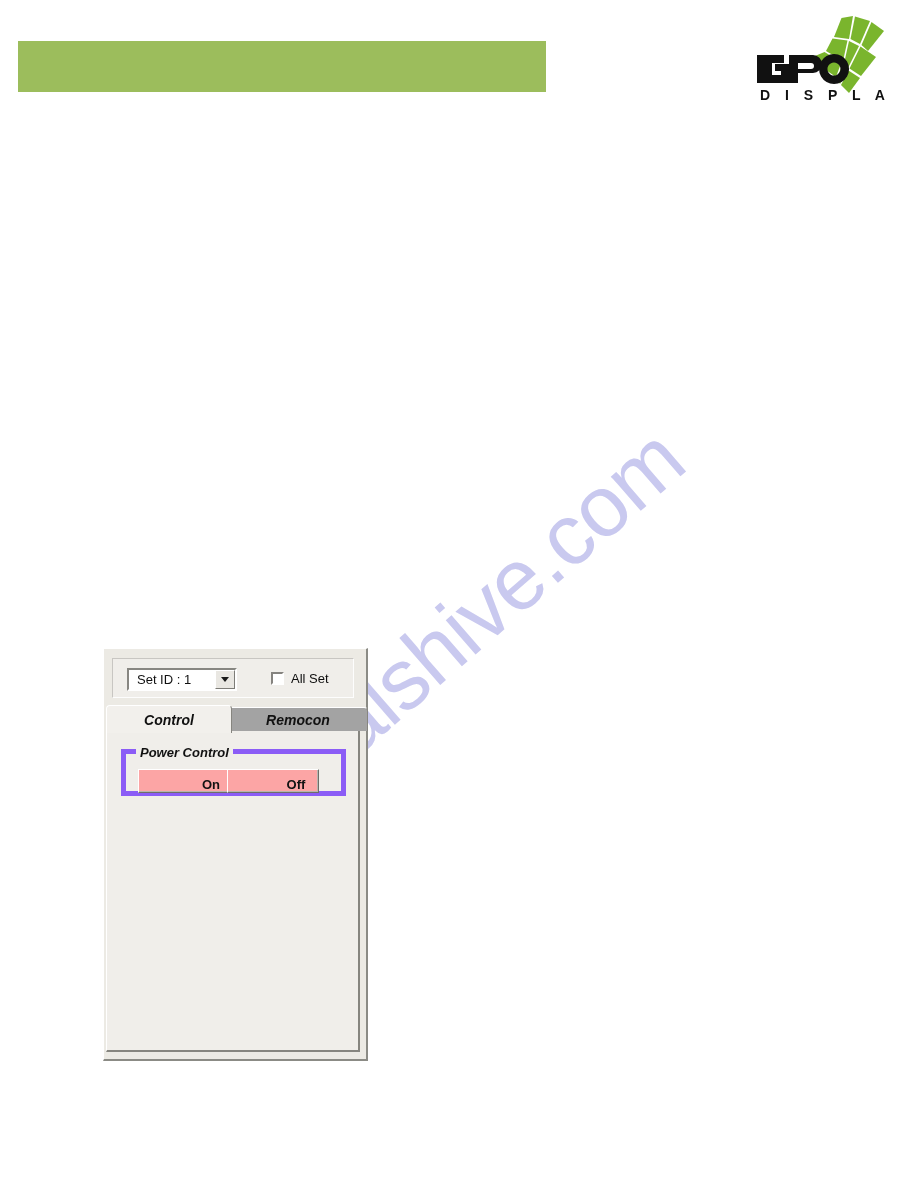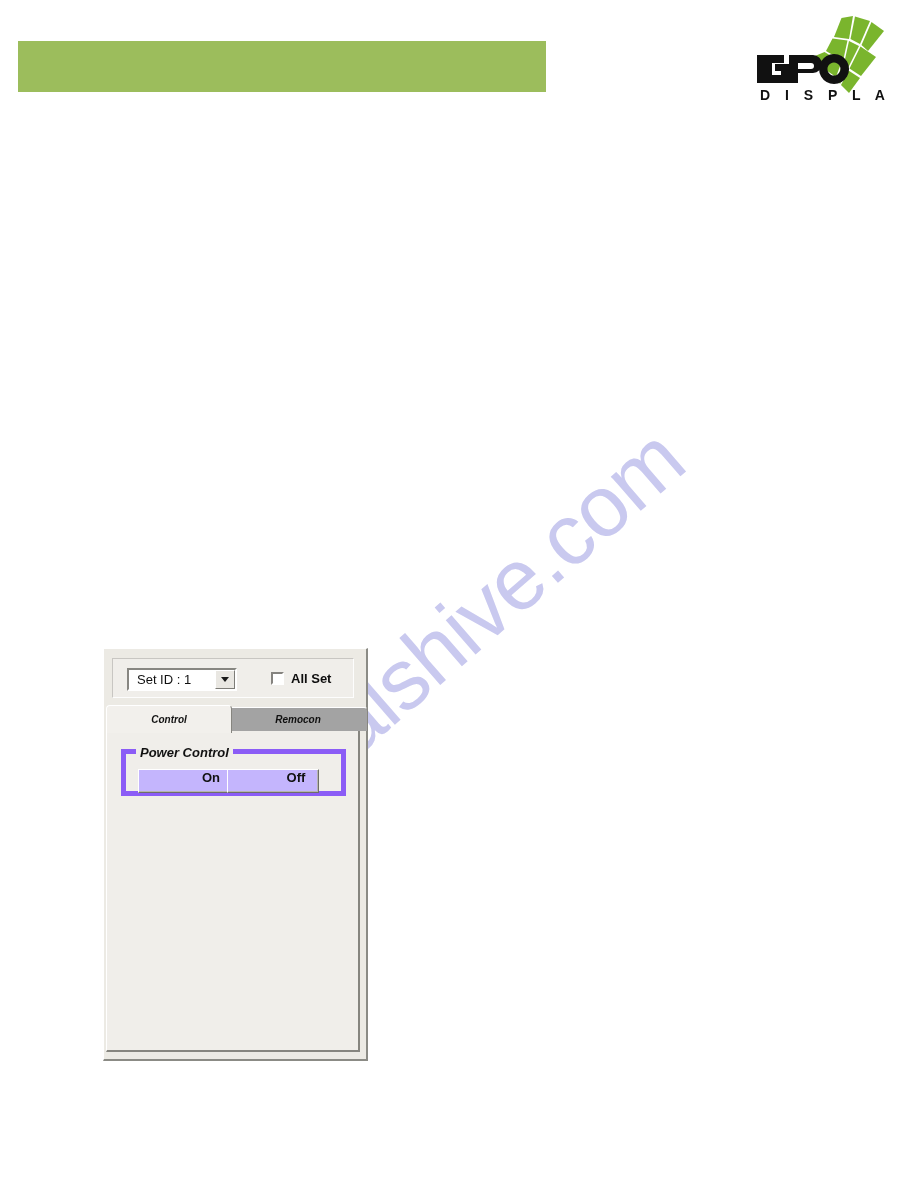--- a/index.html
+++ b/index.html
@@ -144,41 +144,41 @@
   #allset-box {
     width: 13px;
     height: 13px;
     background: #ffffff;
     border: 2px solid;
     border-color: #85837f #ffffff #ffffff #85837f;
     box-sizing: border-box;
   }
   #allset-label {
     font-size: 13px;
-    font-weight: bold;
+    font-weight: normal;
     color: #0d0d0d;
   }
 
   
   #tabstrip {
     position: absolute;
     left: 2px;
     top: 56px;
     width: 254px;
     height: 26px;
   }
   .tab {
     position: absolute;
     top: 0;
     height: 26px;
     box-sizing: border-box;
     display: flex;
     align-items: center;
     justify-content: center;
-    font-size: 10px;
+    font-size: 14px;
     font-style: italic;
     font-weight: bold;
     color: #111111;
     background: #f0eeea;
     border-top: 1px solid #ffffff;
     border-left: 1px solid #ffffff;
     border-right: 1px solid #86857f;
     border-top-left-radius: 4px;
     border-top-right-radius: 4px;
   }
@@ -233,27 +233,27 @@
 
   #grp-power  { left: 14px; top: 18px;  width: 225px; height: 47px; }
   #grp-source { left: 14px; top: 73px;  width: 225px; height: 110px; }
   #grp-dpspeed{ left: 14px; top: 191px; width: 225px; height: 47px; }
   #grp-oled   { left: 14px; top: 246px; width: 225px; height: 47px; }
 
   
   .btn {
     position: absolute;
     height: 24px;
-    background: #c4b5fd;
+    background: #fca5a5;
     border: 1px solid;
     border-color: #ffffff #6f6e69 #6f6e69 #ffffff;
     box-shadow: inset -1px -1px 0 #b7b5b0;
     box-sizing: border-box;
     display: flex;
-    align-items: flex-start;
+    align-items: flex-end;
     justify-content: center;
     font-size: 13px;
     font-weight: bold;
     color: #121212;
     cursor: default;
     user-select: none;
     padding-left: 46px;
   }
   .btn.col-left  { left: 12px;  width: 100px; }
   .btn.col-right { left: 101px; width: 92px; }

